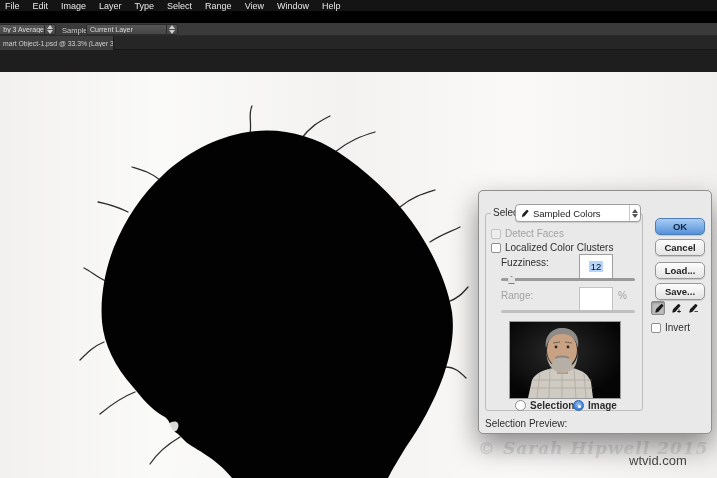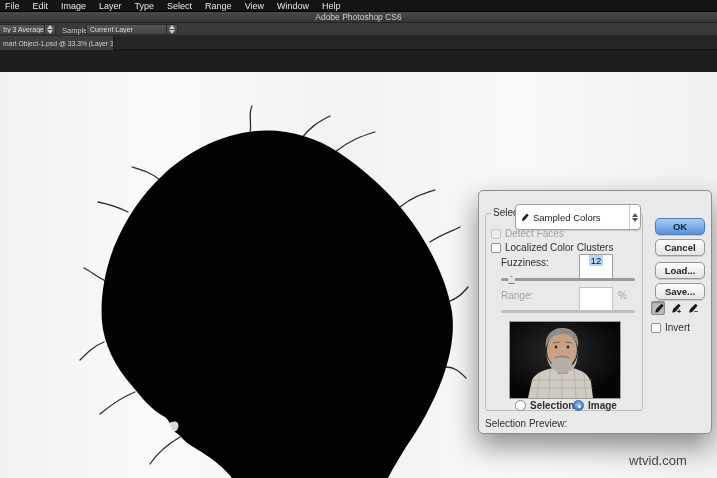--- a/index.html
+++ b/index.html
@@ -40,33 +40,33 @@
     border:1px solid #8f8f8f; border-radius:5px; box-shadow:0 12px 28px rgba(0,0,0,.45); }
   .dlg-title { position:absolute; left:0; top:0; width:100%; height:20px;
     background:linear-gradient(#f7f7f7,#d6d6d6); border-bottom:1px solid #aeaeae; border-radius:5px 5px 0 0;
     display:flex; align-items:center; justify-content:center; }
   .dlg-title span { font-size:10px; font-weight:600; color:#3c3c3c; }
   .group-box { position:absolute; left:6px; top:22px; width:158px; height:198px;
     border:1px solid #bdbdbd; border-radius:3px; }
   .lbl { font-size:10px; color:#2e2e2e; white-space:nowrap; }
   .lbl.dim { color:#a2a2a2; }
   .dd-light { position:absolute; background:#fff; border:1px solid #9e9e9e; border-radius:4px;
-    height:26px; display:flex; align-items:center; box-shadow:0 1px 1px rgba(0,0,0,.12); }
+    height:18px; display:flex; align-items:center; box-shadow:0 1px 1px rgba(0,0,0,.12); }
   .dd-light .txt { font-size:9.5px; color:#222; padding-left:4px; flex:1; white-space:nowrap; overflow:hidden; }
   .stepper { width:11px; height:100%; display:flex; flex-direction:column; align-items:center;
     justify-content:center; gap:1px; border-left:1px solid #c9c9c9; }
   .tri-up { width:0; height:0; border-left:3px solid transparent; border-right:3px solid transparent; border-bottom:4px solid #555; }
   .tri-down { width:0; height:0; border-left:3px solid transparent; border-right:3px solid transparent; border-top:4px solid #555; }
   .dd-dark .stepper { border-left:1px solid #2b2b2b; }
   .dd-dark .tri-up { border-bottom-color:#ccc; } .dd-dark .tri-down { border-top-color:#ccc; }
   .checkbox { width:10px; height:10px; background:#fff; border:1px solid #8f8f8f; border-radius:2px; display:inline-block; }
   .checkbox.disabled { background:#ededed; border-color:#c4c4c4; }
   .check-row { position:absolute; display:flex; align-items:center; gap:4px; }
   .field { position:absolute; background:#fff; border:1px solid #9e9e9e; width:34px; height:25px;
-    font-size:9.5px; display:flex; align-items:flex-start; justify-content:center; }
+    font-size:9.5px; display:flex; align-items:center; justify-content:center; }
   .field .sel { background:#b5d5fb; padding:0 2px; color:#111; }
   .slider { position:absolute; width:134px; height:8px; }
   .slider .track { position:absolute; left:0; top:3px; width:100%; height:3px; background:#9a9a9a; border-radius:2px; }
   .slider.dim .track { background:#bfbfbf; }
   .slider .handle { position:absolute; top:1px; width:9px; height:8px; background:#e3e3e3;
     border:1px solid #7d7d7d; clip-path:polygon(50% 0,100% 38%,82% 100%,18% 100%,0 38%); }
   .preview-box { position:absolute; left:30px; top:130px; width:112px; height:78px; border:1px solid #9a9a9a; background:#000; }
   .radio-row { position:absolute; display:flex; align-items:center; gap:4px; }
   .radio { width:11px; height:11px; border-radius:50%; background:#fff; border:1px solid #8a8a8a; position:relative; }
   .radio.on { background:radial-gradient(circle at 50% 40%, #9cc4ef 0%, #3d7fd6 70%); border-color:#2d66b4; }
@@ -94,23 +94,20 @@
     <span class="menu-item">Image</span>
     <span class="menu-item">Layer</span>
     <span class="menu-item">Type</span>
     <span class="menu-item">Select</span>
     <span class="menu-item">Range</span>
     <span class="menu-item">View</span>
     <span class="menu-item">Window</span>
     <span class="menu-item">Help</span>
   </div>
 
-  <div class="title-bar">
-    <span>Adobe Photoshop CS6</span>
-  </div>
 
   <div class="options-bar">
     <div class="dd-dark" style="left:-26px; width:82px;">
       <span class="txt" style="text-align:right;">by 3 Average</span>
       <span class="stepper">
           <span class="tri-up"></span>
           <span class="tri-down"></span>
         </span>
     </div>
     <span class="opt-label" style="left:62px;">Sample:</span>
@@ -157,20 +154,21 @@
         <path d="M445,295 C455,295 460,300 466,306"></path>
         <path d="M160,108 C150,100 142,98 132,95"></path>
         <path d="M128,140 C116,134 108,132 98,130"></path>
         <path d="M108,210 C98,206 92,200 84,196"></path>
         <path d="M104,270 C94,274 88,280 80,288"></path>
         <path d="M135,320 C122,325 112,332 100,342"></path>
         <path d="M180,365 C168,372 158,380 150,392"></path>
       </g>
       <path fill="#f4f3f1" opacity="0.9" d="M168,352 C175,347 180,350 178,356 C176,362 170,360 168,352 Z"></path>
     </svg>
+    <span class="watermark">© Sarah Hipwell 2015</span>
     <span class="site-credit">wtvid.com</span>
   </div>
 
   <div class="dialog">
 
     <div class="group-box"></div>
 
     <span class="lbl" style="position:absolute; left:12px; top:16px; background:#e9e9e9; padding:0 2px;">Select:</span>
     <div class="dd-light" style="left:36px; top:13px; width:126px;">
       <svg width="9" height="9" viewBox="0 0 12 12" style="margin-left:4px; flex:none;">

